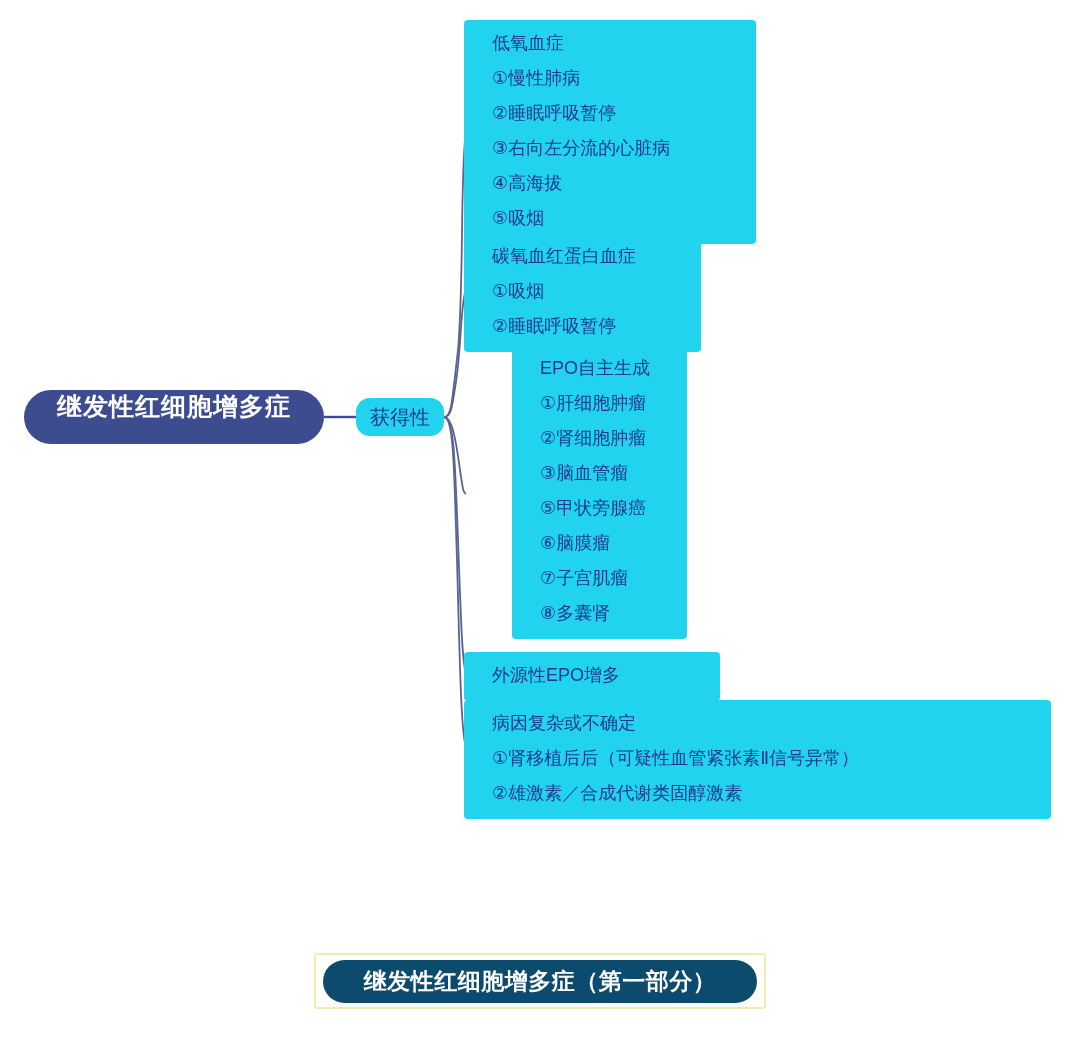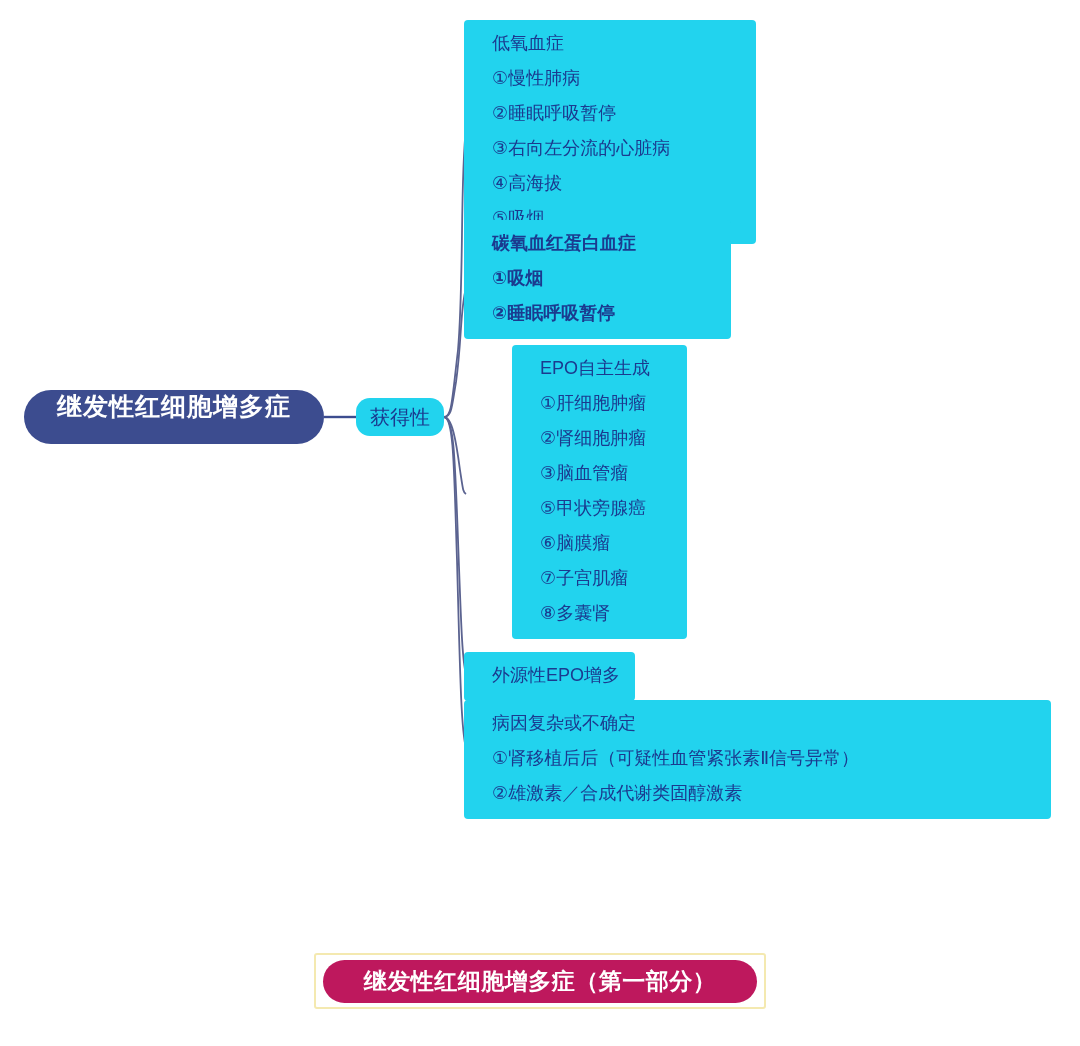--- a/index.html
+++ b/index.html
@@ -78,44 +78,44 @@
     line-height: 35px;
     padding: 6px 10px 8px 28px;
     box-sizing: border-box;
     white-space: nowrap;
   }
   .leaf-box .ln {
     display: block;
   }
 
   #leaf-0 { left: 464px; top: 20px;  width: 292px; }
-  #leaf-1 { left: 464px; top: 220px; width: 267px; font-weight: bold; }
+  #leaf-1 { left: 464px; top: 233px; width: 237px; }
   #leaf-2 { left: 464px; top: 345px; width: 175px; margin-left: 48px; }
-  #leaf-3 { left: 464px; top: 652px; width: 171px; }
+  #leaf-3 { left: 464px; top: 652px; width: 256px; }
   #leaf-4 { left: 464px; top: 700px; width: 587px; }
 
   
   .caption-frame {
     position: absolute;
     left: 314px;
     top: 953px;
     width: 452px;
     height: 56px;
     border: 2px solid #f4e9b0;
     border-radius: 3px;
     box-sizing: border-box;
   }
   .caption-pill {
     position: absolute;
     left: 323px;
     top: 960px;
     width: 434px;
     height: 43px;
     border-radius: 22px;
-    background: #be185d;
+    background: #0c4a6e;
     color: #ffffff;
     display: flex;
     align-items: center;
     justify-content: center;
     font-size: 23px;
     font-weight: bold;
     letter-spacing: 0.5px;
     white-space: nowrap;
   }
 </style>

